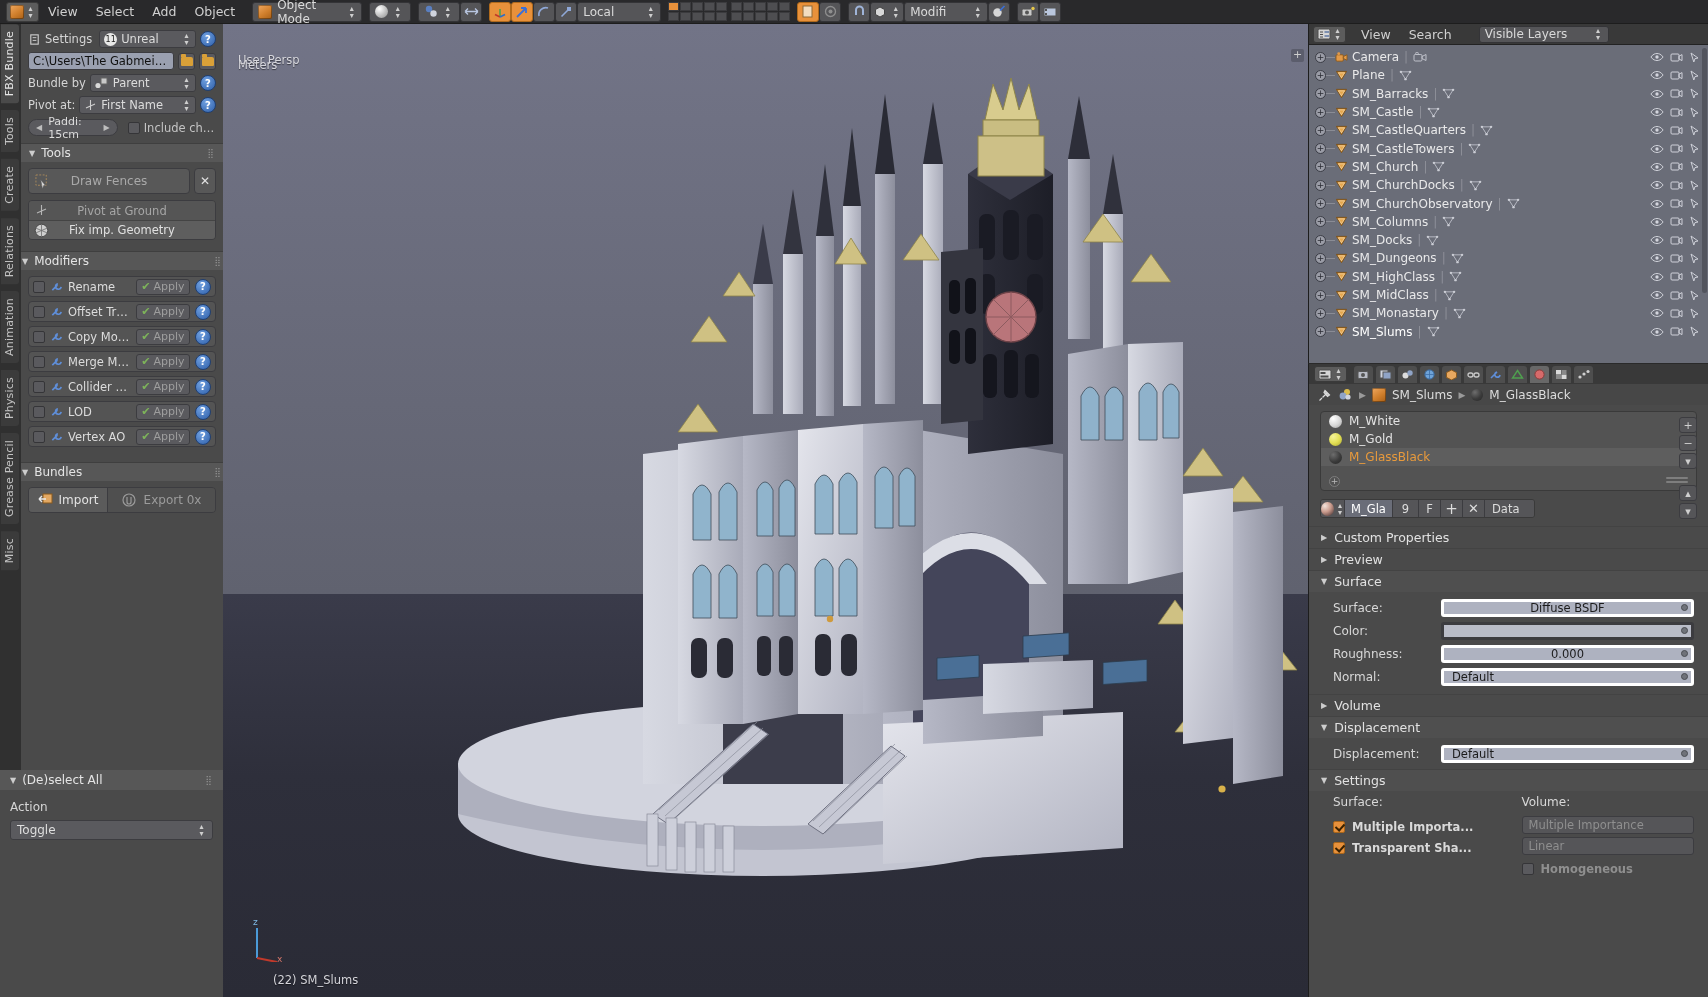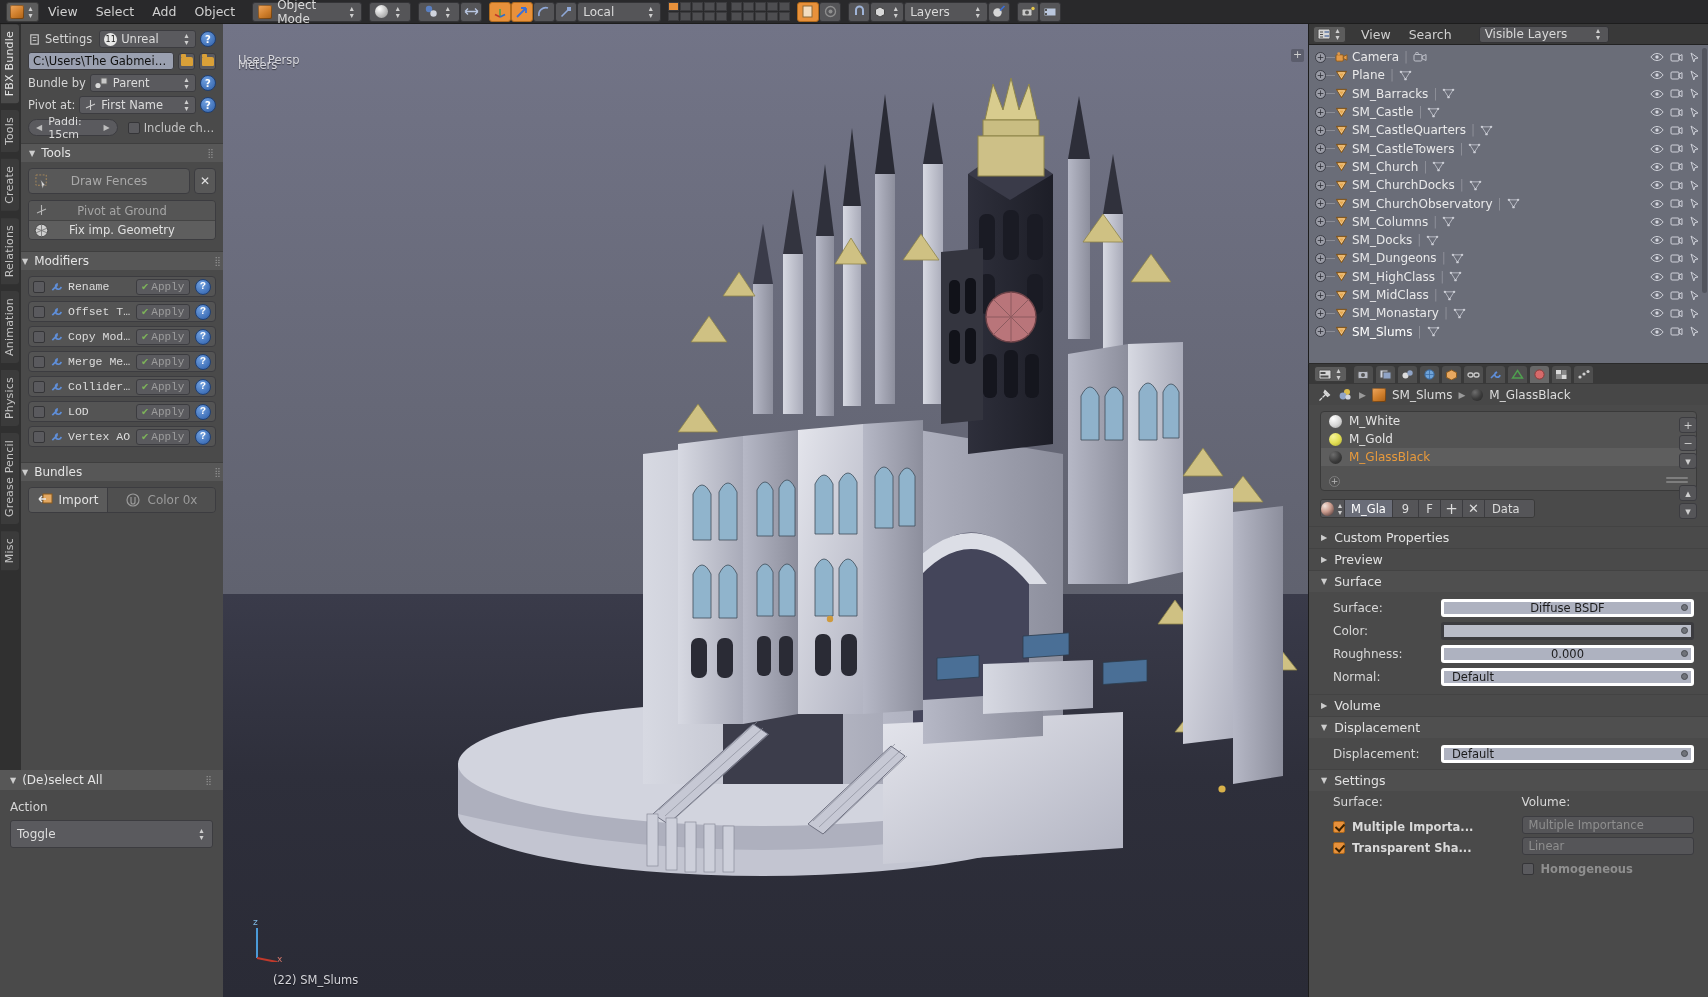--- a/index.html
+++ b/index.html
@@ -113,21 +113,21 @@
   }
   .bigbtn .lico{ position:absolute; left:6px; top:5px; width:15px; height:15px; }
   .stack{ border:1px solid #3c3c40; border-radius:4px; overflow:hidden; }
   .stack > div{ height:19px; display:flex;align-items:center;justify-content:center;
                 background:#555; color:#a6a6a6; font-size:11.5px; position:relative;}
   .stack > div + div{ border-top:1px solid #444; }
   .stack > div.lit{ background:#5e5e5e; color:#e0e0e0; }
 
   .mod-row{
     display:flex;align-items:center;gap:5px;height:21px;margin-bottom:4px;
-    background:#545454;border:1px solid #3c3c40;border-radius:4px;padding:0 4px;font-family:Liberation Mono, monospace;
+    background:#545454;border:1px solid #3c3c40;border-radius:4px;padding:0 4px;
   }
   .wrench{ width:13px;height:13px;flex:0 0 auto; }
   .mod-name{ flex:1; color:#dcdcdc; font-size:11.5px; white-space:nowrap; overflow:hidden; text-overflow:ellipsis; }
   .apply{
     width:54px;height:16px;border-radius:3px;background:#5a5a5e;border:1px solid #3c3c40;
     display:flex;align-items:center;justify-content:center;gap:3px;color:#9d9d9d;font-size:11px;flex:0 0 auto;
   }
   .tick{ color:#7db35a; font-size:11px; }
 
   .improw{ display:flex; border:1px solid #3c3c40; border-radius:4px; overflow:hidden; height:26px; }
@@ -138,21 +138,21 @@
   .oppanel{
     position:absolute; left:0; top:770px; width:223px; height:227px; background:#4a4a4a;
   }
   .op-head{
     display:flex;align-items:center;gap:6px;background:#575757;height:20px;padding:0 10px;
     color:#e4e4e4;font-size:12px;
   }
   .op-body{ padding:10px 10px; }
   .op-label{ color:#d6d6d6; font-size:12px; margin-bottom:6px; }
   .op-select{
-    height:28px;background:#5a5a5e;border:1px solid #3c3c40;border-radius:3px;
+    height:20px;background:#5a5a5e;border:1px solid #3c3c40;border-radius:3px;
     display:flex;align-items:center;padding:0 6px;color:#dedede;font-size:12px;
   }
 
   
   .viewport{
     position:absolute; left:223px; top:24px; width:1085px; height:973px;
     background:linear-gradient(#6e7080 0%,#5f6170 58%,#5b5d6c 62%);
     overflow:hidden;
   }
   .vp-sky{ position:absolute;inset:0 0 403px 0; background:linear-gradient(#727487,#60626f); }
@@ -389,21 +389,21 @@
     <div class="dropdown" style="width:34px;padding:0 3px">
       <svg width="12" height="12" viewBox="0 0 12 12">
         <path d="M6 1L10.5 3.5v5L6 11 1.5 8.5v-5z" fill="#d8d8d8" stroke="#444"></path>
       </svg>
       <span class="spin">
           <b>▴</b>
           <b>▾</b>
         </span>
     </div>
     <div class="dropdown" style="width:84px">
-      <span style="flex:1">Layers</span>
+      <span style="flex:1">Modifi</span>
       <span class="spin">
           <b>▴</b>
           <b>▾</b>
         </span>
     </div>
     <div class="iconbtn">
       <svg width="14" height="13" viewBox="0 0 14 13">
         <circle cx="5.5" cy="7.5" r="4.2" fill="#d6d6d6"></circle>
           <path d="M8 5.5L12.5 1" stroke="#3a6fd8" stroke-width="1.6"></path>
       </svg>
@@ -650,21 +650,21 @@
             <rect x="5" y="1" width="9" height="9" fill="#e2a863" stroke="#8a5a1e"></rect>
             <path d="M8 6H1M1 6l3-3M1 6l3 3" stroke="#e8e8e8" stroke-width="1.4" fill="none"></path>
           </svg>
           <span>Import</span>
         </div>
         <div class="b">
           <svg width="14" height="14" viewBox="0 0 14 14">
             <circle cx="7" cy="7" r="6" fill="none" stroke="#9a9a9a" stroke-width="1.2"></circle>
             <path d="M5 4v5a2 2 0 004 0V4" stroke="#9a9a9a" stroke-width="1.2" fill="none"></path>
           </svg>
-          <span>Color 0x</span>
+          <span>Export 0x</span>
         </div>
       </div>
     </div>
   </div>
 
   <div class="oppanel">
     <div class="op-head">
       <span class="tri">▼</span>
       <span>(De)select All</span>
       <span class="grip">⣿</span>

